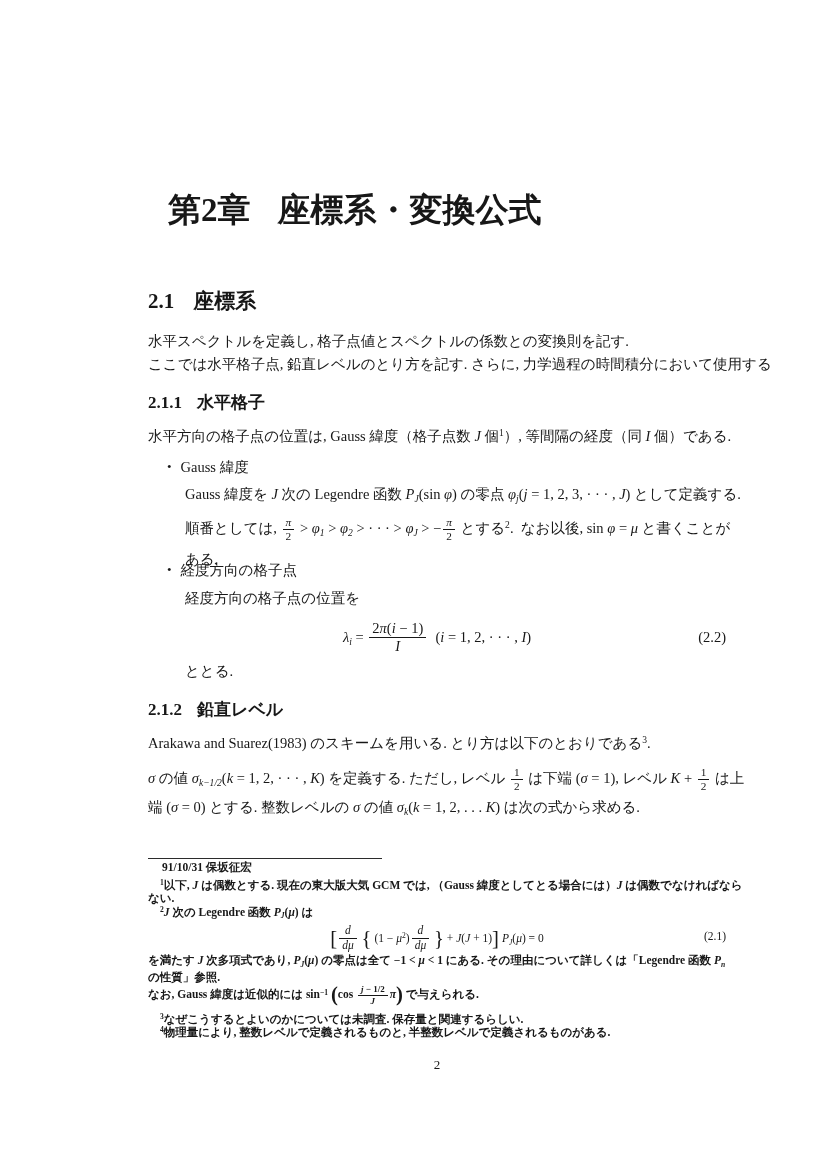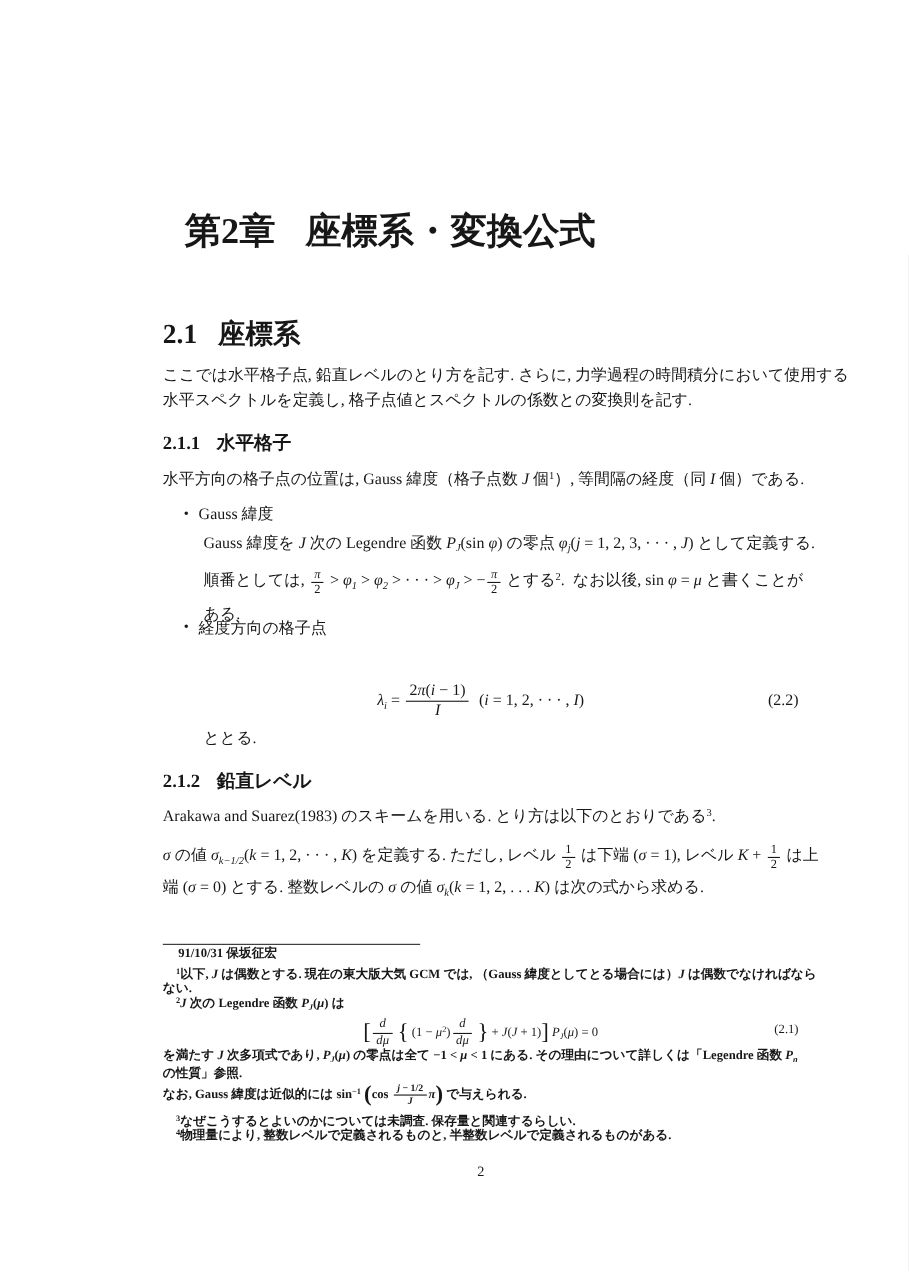--- a/index.html
+++ b/index.html
@@ -16,21 +16,21 @@
   .msup { font-size:0.66em; font-style:normal; vertical-align:0.5em; }
   .big { font-size:1.8em; line-height:0; vertical-align:-0.13em; }
   .frac { display:inline-block; text-align:center; vertical-align:-0.62em; line-height:1; font-size:0.78em; margin:0 2px; }
   .frac .fn { display:block; padding:0 3px 1px 3px; }
   .frac .fd { display:block; border-top:1px solid currentColor; padding:1px 3px 0 3px; }
   .eq { left:148px; width:578px; text-align:center; }
   .eq .frac { font-size:1em; vertical-align:-0.6em;font-family:Liberation Serif, serif; }
   .eqnum { position:absolute; right:0; top:50%; transform:translateY(-50%); }
   .chapter-h { left:148px; top:188px; font-size:33px; font-weight:bold; }
   .chapter-h .num { margin-right:27px;margin-left:20px; }
-  .sec-h1 { left:148px; top:287px; font-size:25px; font-weight:bold; }
+  .sec-h1 { left:148px; top:287px; font-size:21px; font-weight:bold; }
   .sec-h1 .num { margin-right:19px; }
   .sec-h2 { left:148px; font-size:17px; font-weight:bold; }
   .sec-h2 .num { margin-right:15px; }
   .body-block { left:148px; width:578px; line-height:23px; }
   .indent-block { left:185px; width:541px; }
   .bullet-row { left:167px; }
   .bullet-glyph { margin-right:9px; font-size:13px; vertical-align:0.08em; }
   .fnzone { font-size:11.5px; }
   .fnzone .tline { line-height:13.5px;font-weight:bold; }
   .fn-indent { text-indent:12px; }
@@ -44,22 +44,22 @@
 
   <div class="abs chapter-h">
     <span class="num">第2章</span><span>座標系・変換公式</span>
   </div>
 
   <div class="abs sec-h1">
     <span class="num">2.1</span><span>座標系</span>
   </div>
 
   <div class="abs body-block" style="top:330px">
+    <div class="tline">水平スペクトルを定義し, 格子点値とスペクトルの係数との変換則を記す.</div>
     <div class="tline">ここでは水平格子点, 鉛直レベルのとり方を記す. さらに, 力学過程の時間積分において使用する</div>
-    <div class="tline">水平スペクトルを定義し, 格子点値とスペクトルの係数との変換則を記す.</div>
   </div>
 
   <div class="abs sec-h2" style="top:391px">
     <span class="num">2.1.1</span><span>水平格子</span>
   </div>
 
   <div class="abs body-block" style="top:423px; line-height:20px">
     <div class="tline">水平方向の格子点の位置は, Gauss 緯度（格子点数 <span class="it">J</span> 個<span class="msup">1</span>）, 等間隔の経度（同 <span class="it">I</span> 個）である.</div>
   </div>
 
@@ -67,20 +67,23 @@
     <span class="bullet-glyph">•</span><span>Gauss 緯度</span>
   </div>
   <div class="abs indent-block" style="top:483px">
     <div class="tline" style="line-height:22px">Gauss 緯度を <span class="it">J</span> 次の Legendre 函数 <span class="it">P</span><span class="msub">J</span>(sin <span class="it">φ</span>) の零点 <span class="it">φ</span><span class="msub">j</span>(<span class="it">j</span> = 1, 2, 3, · · · , <span class="it">J</span>) として定義する.</div>
     <div class="tline" style="line-height:30px">順番としては, <span class="frac"><span class="fn"><span class="it">π</span></span><span class="fd">2</span></span> &gt; <span class="it">φ</span><span class="msub">1</span> &gt; <span class="it">φ</span><span class="msub">2</span> &gt; · · · &gt; <span class="it">φ</span><span class="msub">J</span> &gt; −<span class="frac"><span class="fn"><span class="it">π</span></span><span class="fd">2</span></span> とする<span class="msup">2</span>.&nbsp; なお以後, sin <span class="it">φ</span> = <span class="it">μ</span> と書くことが</div>
     <div class="tline" style="line-height:22px">ある.</div>
   </div>
 
   <div class="abs bullet-row" style="top:561px">
     <span class="bullet-glyph">•</span><span>経度方向の格子点</span>
+  </div>
+  <div class="abs indent-block" style="top:588px">
+    <div class="tline" style="line-height:20px">経度方向の格子点の位置を</div>
   </div>
 
   <div class="abs eq" style="top:615px; height:44px; line-height:44px">
     <span><span class="it">λ</span><span class="msub">i</span> = <span class="frac"><span class="fn">2<span class="it">π</span>(<span class="it">i</span> − 1)</span><span class="fd"><span class="it">I</span></span></span>&nbsp;&nbsp;(<span class="it">i</span> = 1, 2, · · · , <span class="it">I</span>)</span>
     <span class="eqnum">(2.2)</span>
   </div>
 
   <div class="abs indent-block" style="top:661px">
     <div class="tline" style="line-height:20px">ととる.</div>
   </div>

